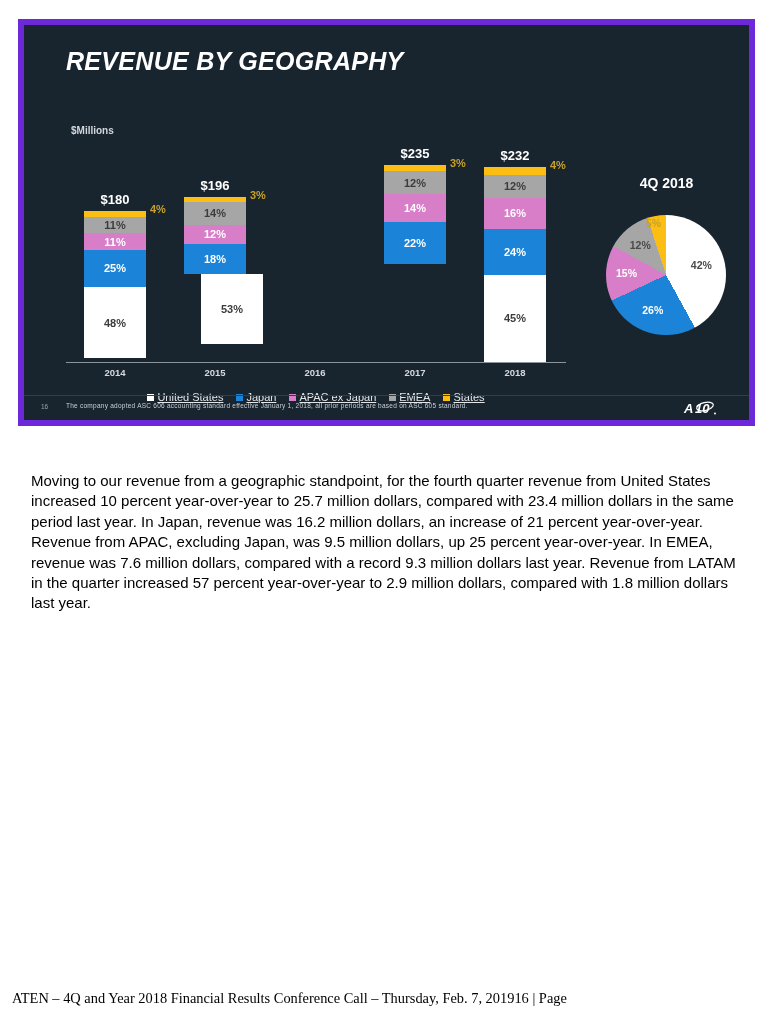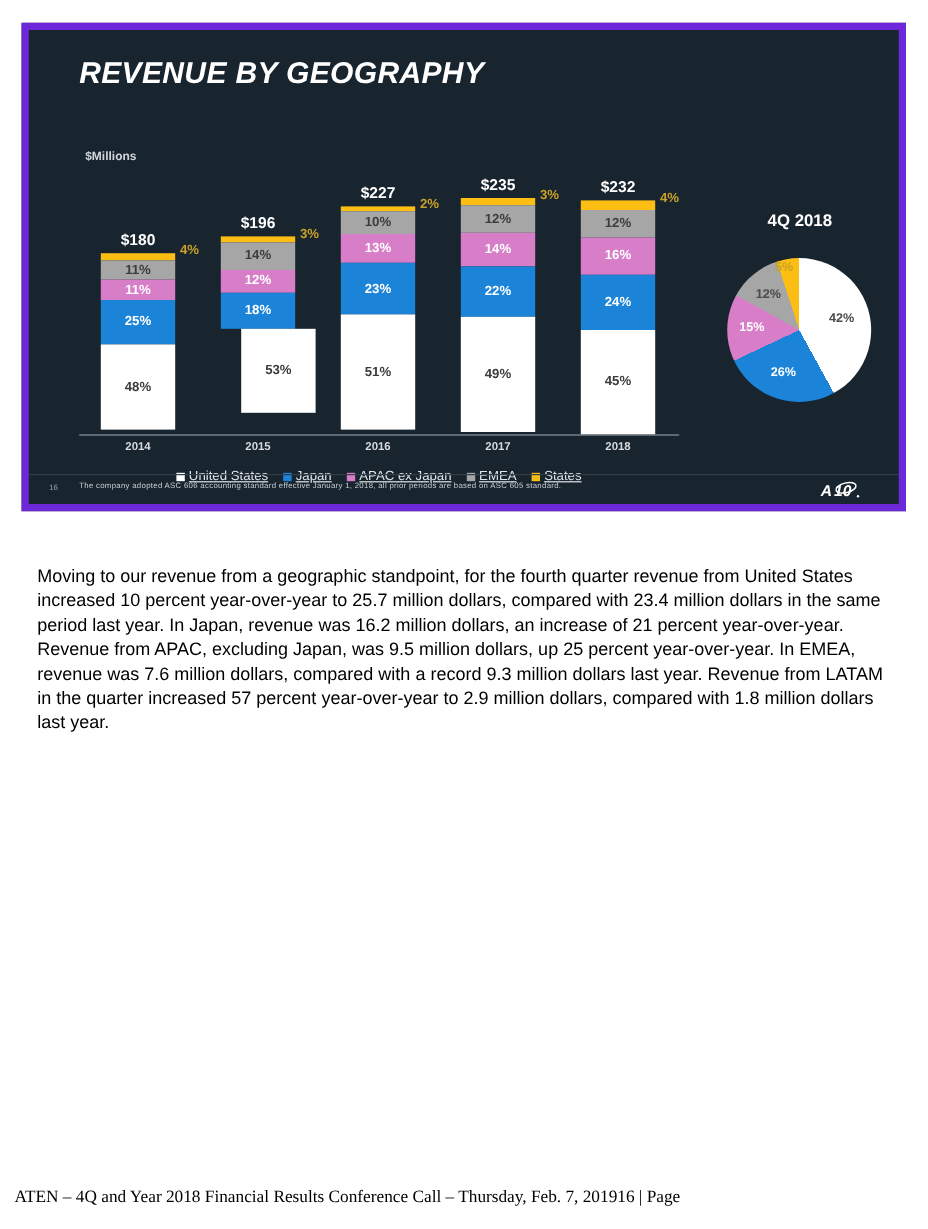--- a/index.html
+++ b/index.html
@@ -178,54 +178,32 @@
           </div>
           <div class="seg jp" style="height: 29.34px;">
             <span>18%</span>
           </div>
           <div class="seg us" style="height: 70px; margin-left: 17px;">
             <span>53%</span>
           </div>
         </div>
         <div class="other-callout" style="left: 66px; bottom: 159px;">3%</div>
       </div>
-      <div class="bar-group" style="left: 218px; height: 208px;">
-        <div class="bar-total" style="bottom: 192px;">$227</div>
-        <div class="bar-stack" style="height: 188px;">
-          <div class="seg other" style="height: 3.76px;"></div>
-          <div class="seg emea" style="height: 18.8px;">
-            <span>10%</span>
-          </div>
-          <div class="seg apac" style="height: 24.44px;">
-            <span>13%</span>
-          </div>
-          <div class="seg jp" style="height: 43.24px;">
-            <span>23%</span>
-          </div>
-          <div class="seg us" style="height: 95.88px;">
-            <span>51%</span>
-          </div>
-        </div>
-        <div class="other-callout" style="left: 66px; bottom: 184px;">2%</div>
-      </div>
       <div class="bar-group" style="left: 318px; height: 215px;">
         <div class="bar-total" style="bottom: 199px;">$235</div>
         <div class="bar-stack" style="height: 195px;">
           <div class="seg other" style="height: 5.85px;"></div>
           <div class="seg emea" style="height: 23.4px;">
             <span>12%</span>
           </div>
           <div class="seg apac" style="height: 27.3px;">
             <span>14%</span>
           </div>
           <div class="seg jp" style="height: 42.9px;">
             <span>22%</span>
-          </div>
-          <div class="seg us" style="height: 95.55px;">
-            <span>49%</span>
           </div>
         </div>
         <div class="other-callout" style="left: 66px; bottom: 191px;">3%</div>
       </div>
       <div class="bar-group" style="left: 418px; height: 213px;">
         <div class="bar-total" style="bottom: 197px;">$232</div>
         <div class="bar-stack" style="height: 193px;">
           <div class="seg other" style="height: 7.72px;"></div>
           <div class="seg emea" style="height: 23.16px;">
             <span>12%</span>

